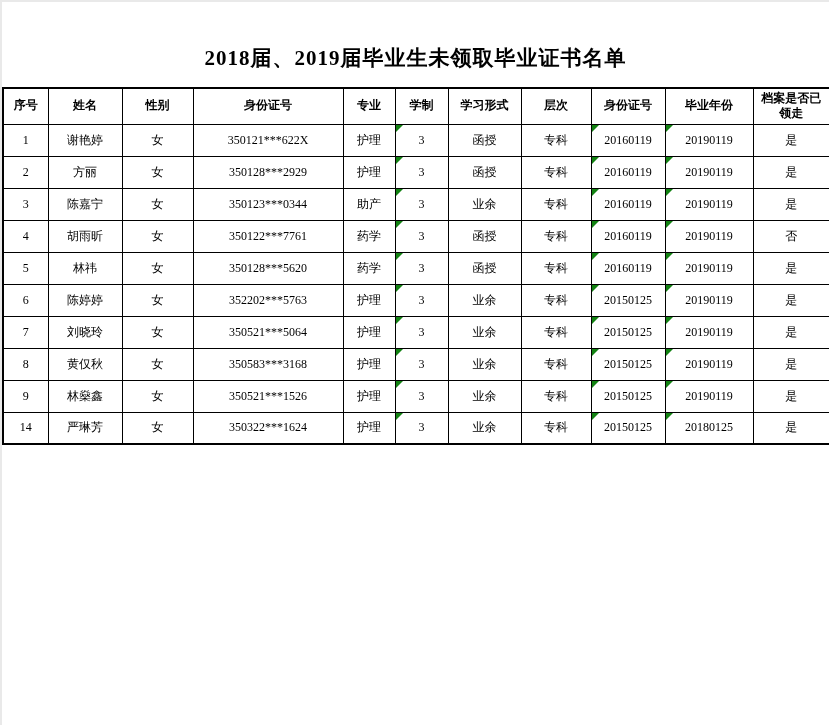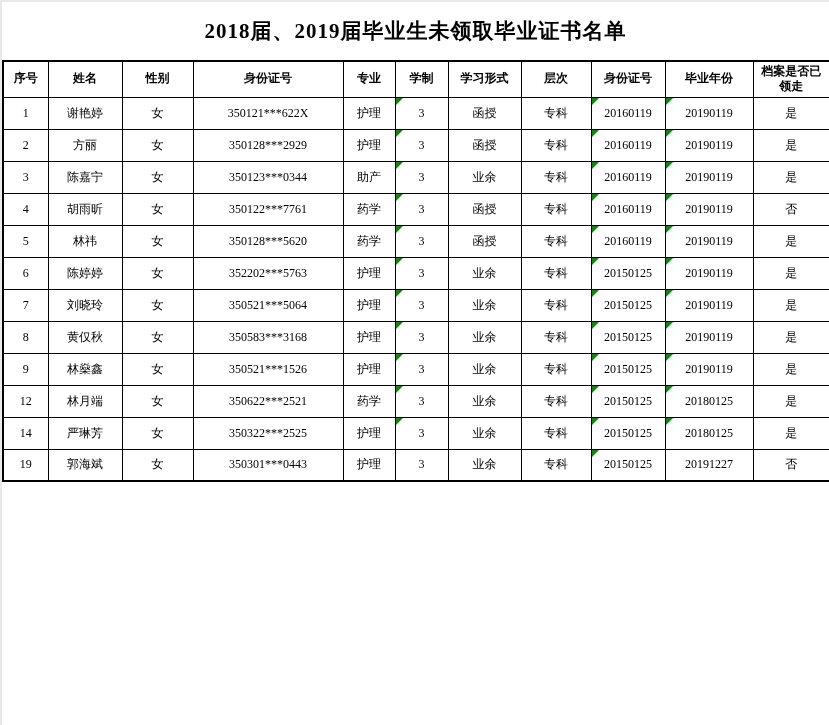--- a/index.html
+++ b/index.html
@@ -14,20 +14,21 @@
     box-sizing: border-box;
     border-top: 2px solid #e9e9e9;
     border-left: 2px solid #e9e9e9;
     font-family: "Liberation Serif", "DejaVu Serif", serif;
     color: #000000;
   }
   .page {
     width: 827px;
     height: 546px;
     position: relative;
+    margin-top: 27px;
   }
   .title {
     height: 58px;
     display: flex;
     align-items: center;
     justify-content: center;
     font-size: 21px;
     font-weight: bold;
     letter-spacing: 1px;
   }
@@ -214,53 +215,27 @@
           <td>350521***1526</td>
           <td>护理</td>
           <td>3<span class="marker"></span></td>
           <td>业余</td>
           <td>专科</td>
           <td>20150125<span class="marker"></span></td>
           <td>20190119<span class="marker"></span></td>
           <td>是</td>
         </tr>
         <tr>
-          <td>12</td>
-          <td>林月端</td>
-          <td>女</td>
-          <td>350622***2521</td>
-          <td>药学</td>
-          <td>3<span class="marker"></span></td>
-          <td>业余</td>
-          <td>专科</td>
-          <td>20150125<span class="marker"></span></td>
-          <td>20180125<span class="marker"></span></td>
-          <td>是</td>
-        </tr>
-        <tr>
           <td>14</td>
           <td>严琳芳</td>
           <td>女</td>
-          <td>350322***2525</td>
+          <td>350322***1624</td>
           <td>护理</td>
           <td>3<span class="marker"></span></td>
           <td>业余</td>
           <td>专科</td>
           <td>20150125<span class="marker"></span></td>
           <td>20180125<span class="marker"></span></td>
           <td>是</td>
-        </tr>
-        <tr>
-          <td>19</td>
-          <td>郭海斌</td>
-          <td>女</td>
-          <td>350301***0443</td>
-          <td>护理</td>
-          <td>3</td>
-          <td>业余</td>
-          <td>专科</td>
-          <td>20150125<span class="marker"></span></td>
-          <td>20191227</td>
-          <td>否</td>
         </tr>
       </tbody>
   </table>
 </div>
 
 </body></html>

